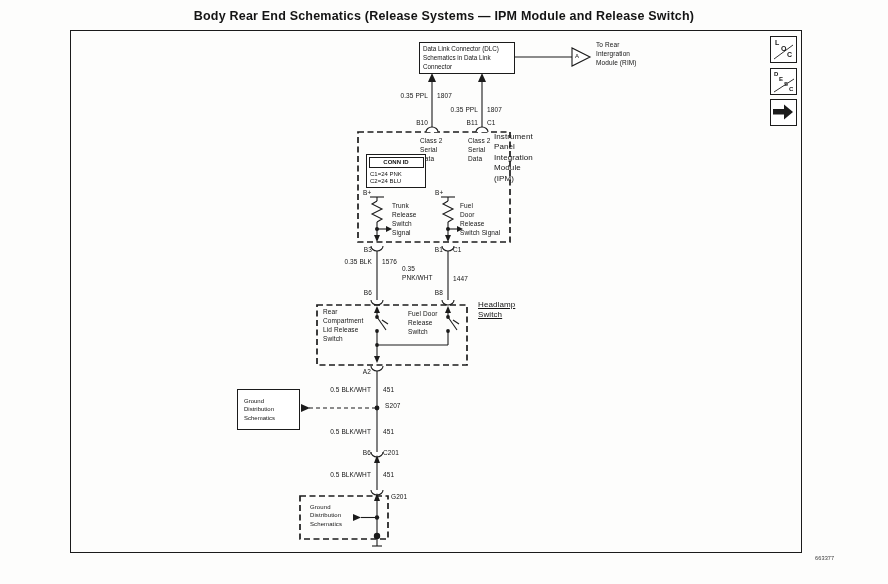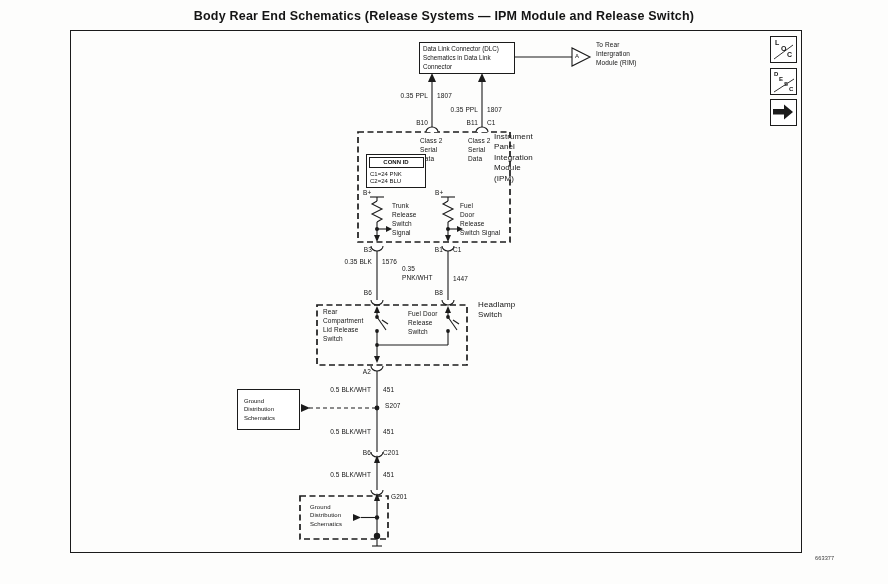--- a/index.html
+++ b/index.html
@@ -191,21 +191,21 @@
 <div class="lbl r" style="left:413px;top:246px;width:30px;">B1</div>
 <div class="lbl" style="left:453px;top:246px;">C1</div>
 <div class="lbl r" style="left:306px;top:258px;width:66px;">0.35 BLK</div>
 <div class="lbl" style="left:382px;top:258px;">1576</div>
 <div class="lbl" style="left:402px;top:265px;">0.35
 PNK/WHT</div>
 <div class="lbl" style="left:453px;top:275px;">1447</div>
 <div class="lbl r" style="left:342px;top:289px;width:30px;">B6</div>
 <div class="lbl r" style="left:413px;top:289px;width:30px;">B8</div>
 
-<div class="lbl big" style="left:478px;top:300px;">Headlamp
+<div class="lbl big" style="left:478px;top:300px;text-decoration:underline;">Headlamp
 Switch</div>
 <div class="lbl" style="left:323px;top:308px;">Rear
 Compartment
 Lid Release
 Switch</div>
 <div class="lbl" style="left:408px;top:310px;">Fuel Door
 Release
 Switch</div>
 
 <div class="lbl r" style="left:341px;top:368px;width:30px;">A2</div>

